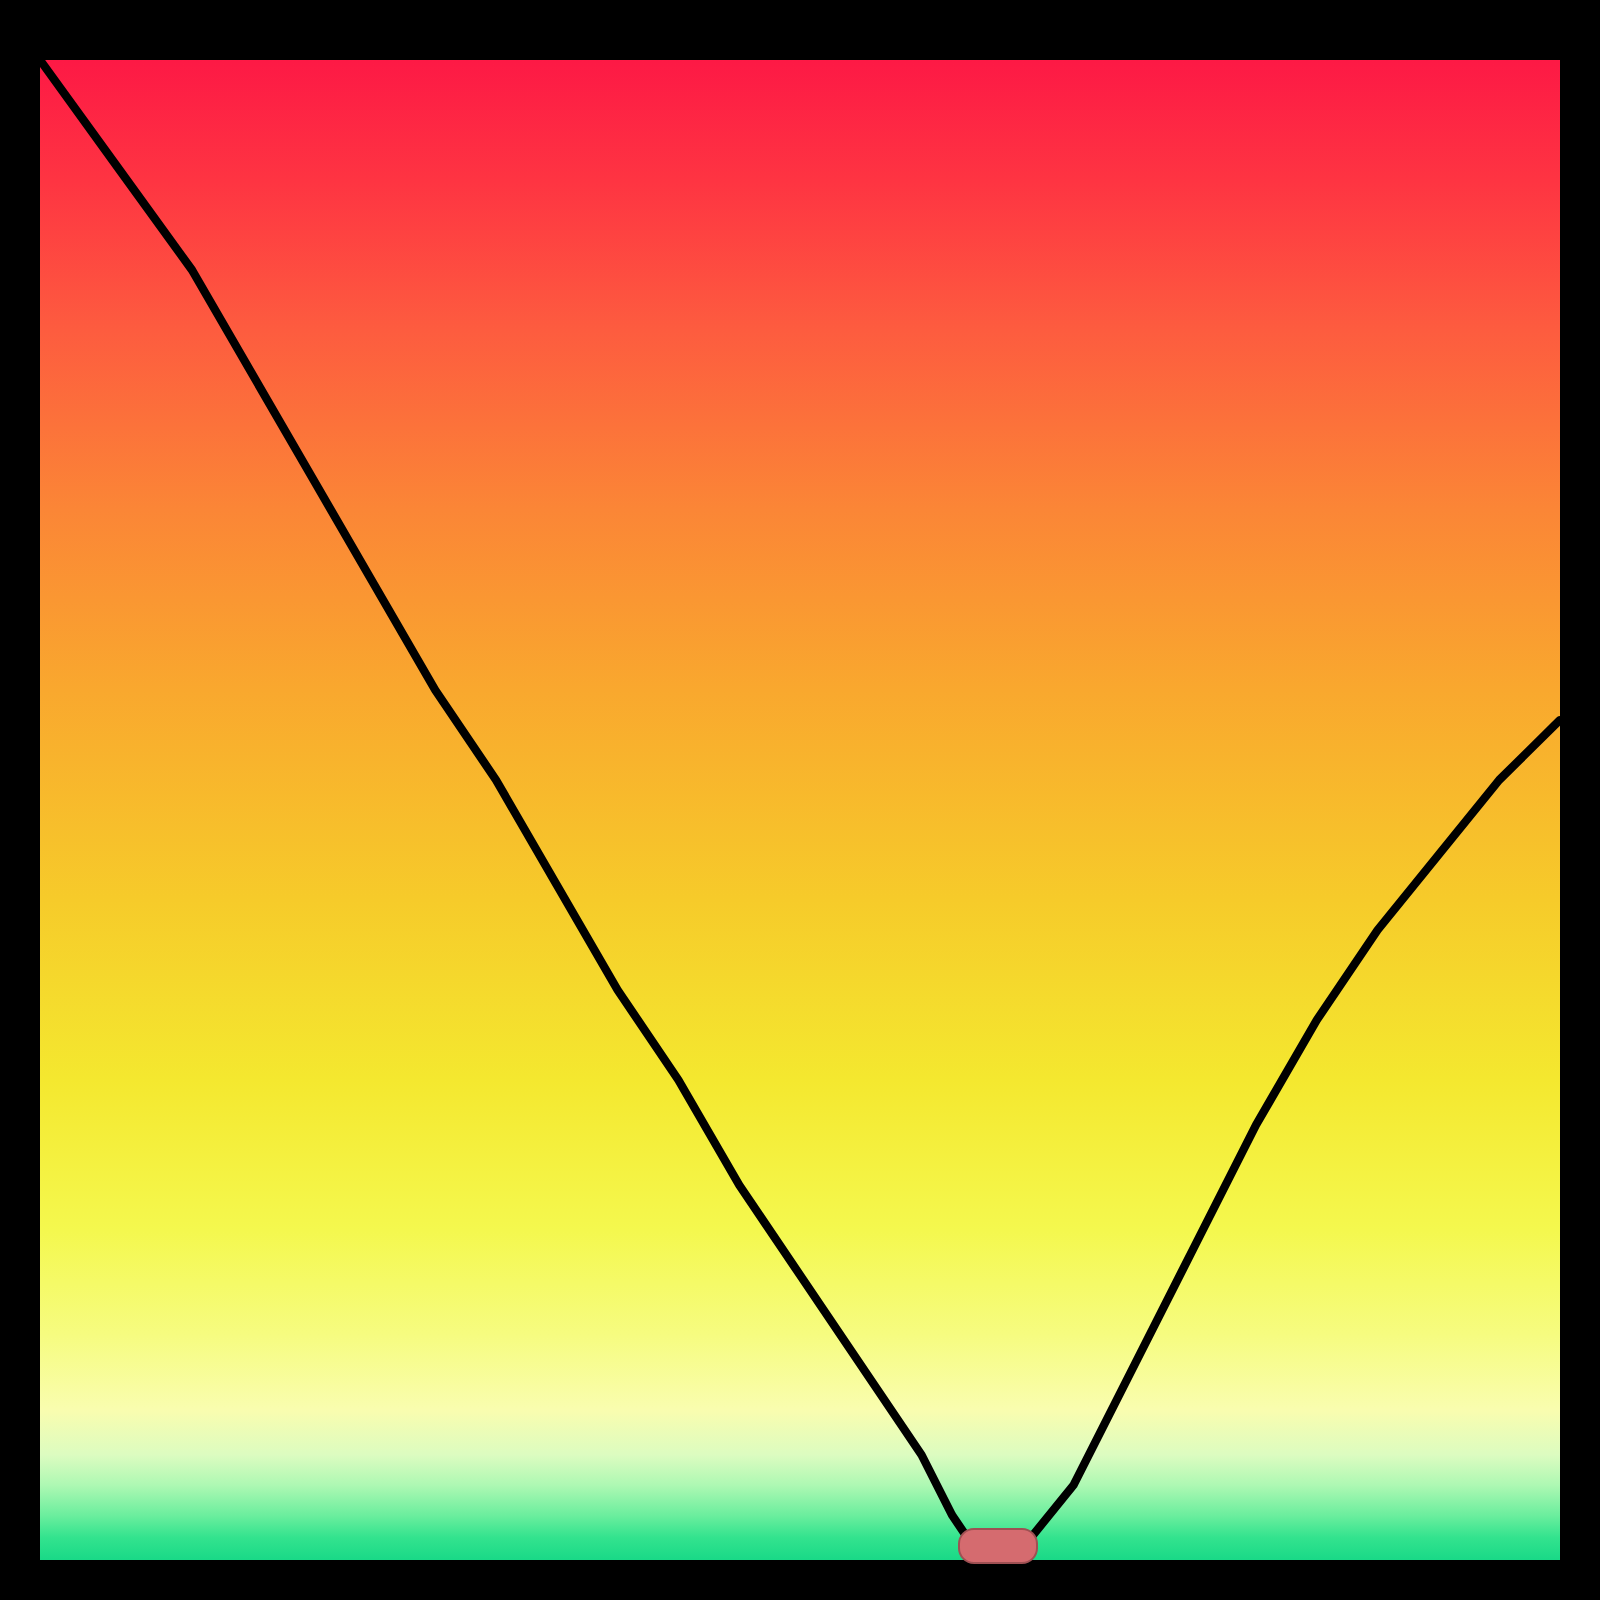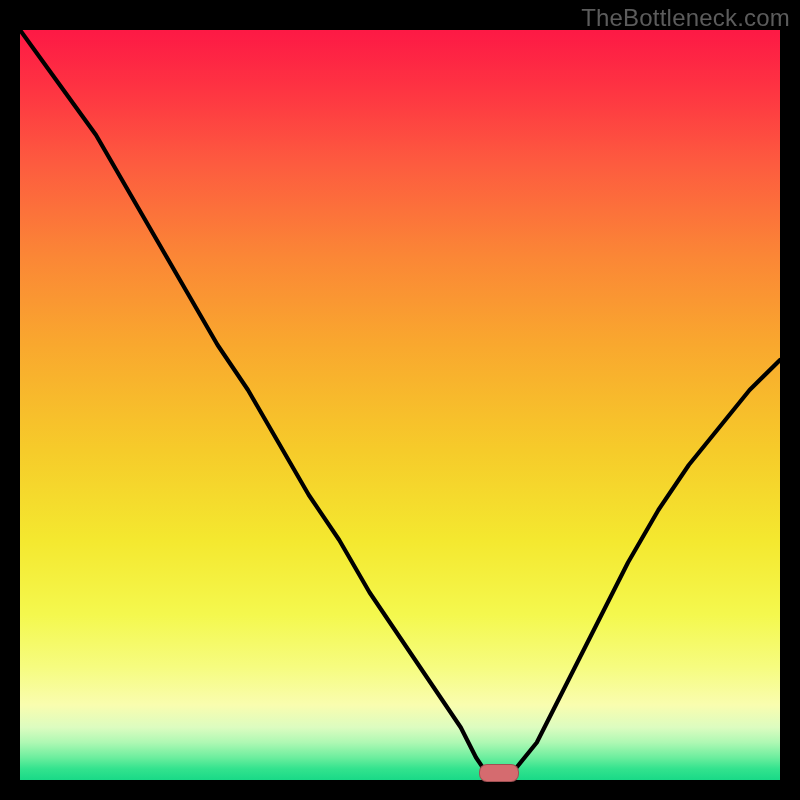--- a/index.html
+++ b/index.html
@@ -72,21 +72,20 @@
     background: #d56b6f;
     border: 1px solid rgba(0,0,0,0.25);
     transform: translate(-50%, -50%);
     z-index: 2;
   }
 </style>
 </head>
 <body>
 
 <div class="frame">
-  <div class="watermark">TheBottleneck.com</div>
 
   <div class="plot-area">
     <div class="gradient"></div>
     <svg class="curve" viewBox="0 0 100 100" preserveAspectRatio="none">
       <path id="curve-path" d="M0.00 0.00 L5.00 7.00 L10.00 14.00 L14.00 21.00 L18.00 28.00 L22.00 35.00 L26.00 42.00 L30.00 48.00 L34.00 55.00 L38.00 62.00 L42.00 68.00 L46.00 75.00 L50.00 81.00 L54.00 87.00 L58.00 93.00 L60.00 97.00 L62.00 100.00 L64.00 100.00 L68.00 95.00 L72.00 87.00 L76.00 79.00 L80.00 71.00 L84.00 64.00 L88.00 58.00 L92.00 53.00 L96.00 48.00 L100.00 44.00" fill="none" stroke="#000" stroke-width="0.55" stroke-linecap="round" stroke-linejoin="round"></path>
     </svg>
     <div id="marker" class="marker" style="left: 63%; top: 99%;"></div>
   </div>
 </div>
 

